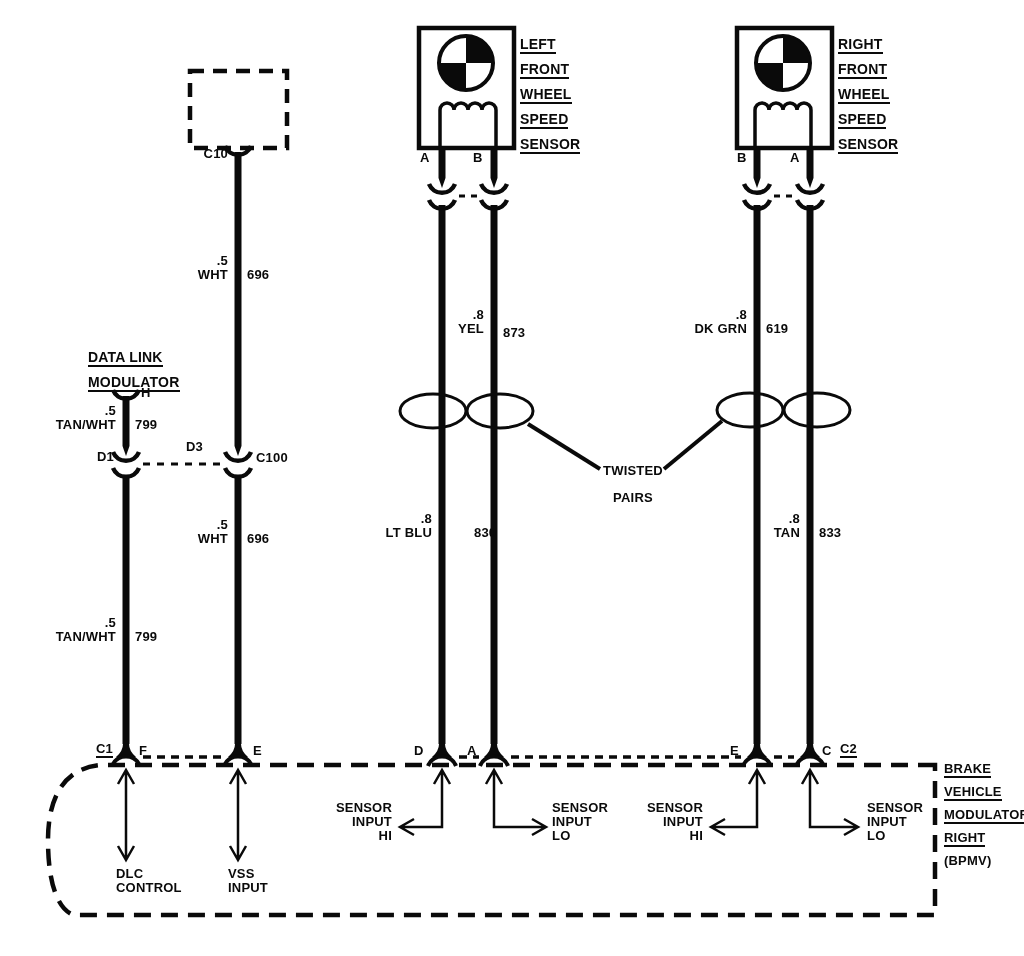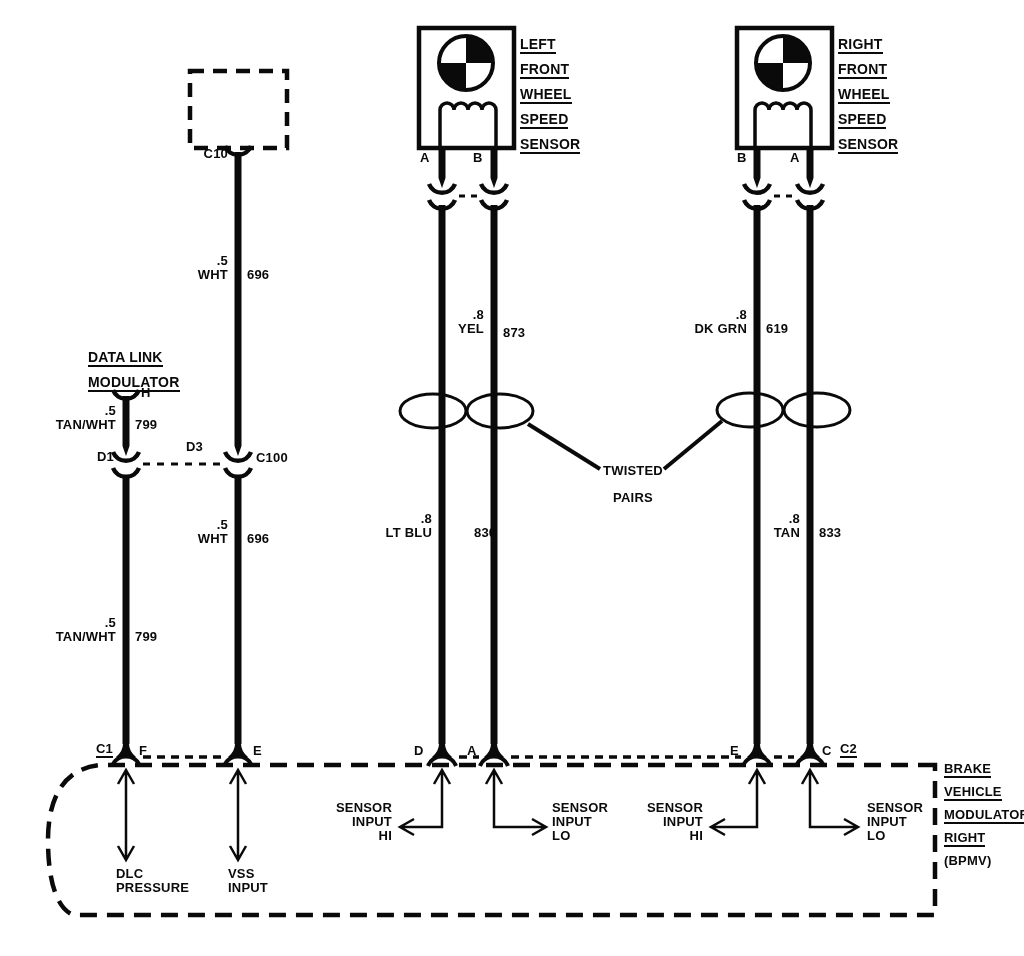--- a/index.html
+++ b/index.html
@@ -225,21 +225,21 @@
 <div class="abs lbl col g7" style="left:944px;top:762px">
   <span class="u sm">BRAKE</span>
   <span class="u sm">VEHICLE</span>
   <span class="u sm">MODULATOR</span>
   <span class="u sm">RIGHT</span>
   <span class="sm">(BPMV)</span>
 </div>
 
 <div class="abs lbl sm col g1" style="left:116px;top:867px">
   <span>DLC</span>
-  <span>PRESSURE</span>
+  <span>CONTROL</span>
 </div>
 <div class="abs lbl sm col g1" style="left:228px;top:867px">
   <span>VSS</span>
   <span>INPUT</span>
 </div>
 <div class="abs lbl sm col rt g1" style="right:632px;top:801px">
   <span>SENSOR</span>
   <span>INPUT</span>
   <span>HI</span>
 </div>

